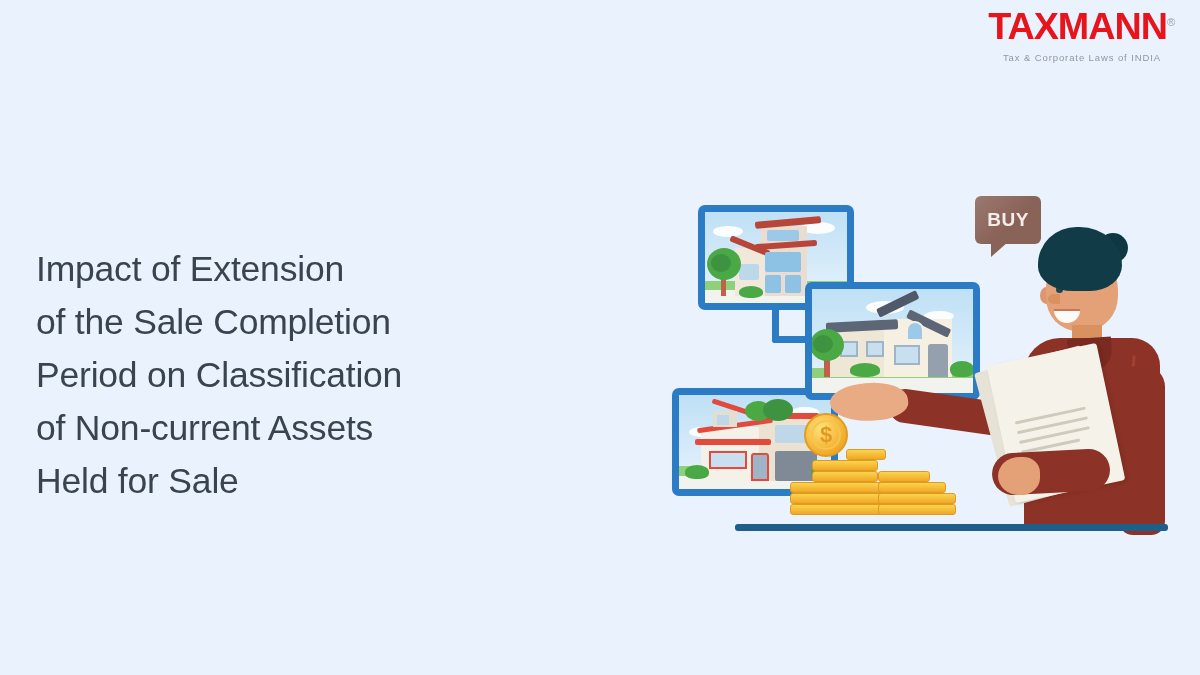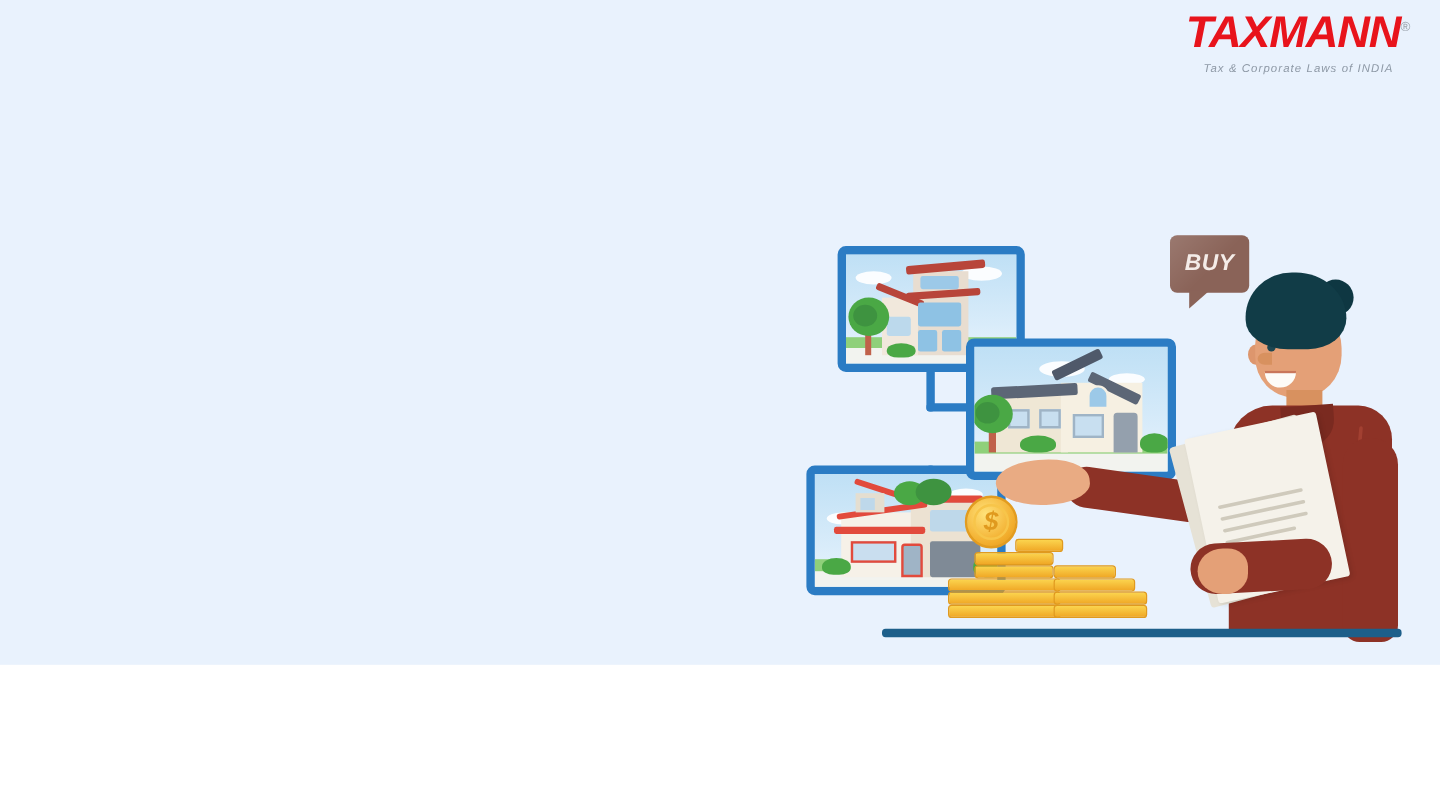--- a/index.html
+++ b/index.html
@@ -8,24 +8,23 @@
   }
   body {
     width: 1200px;
     height: 675px;
     overflow: hidden;
     font-family: "Liberation Sans", sans-serif;
   }
   #banner {
     position: relative;
     width: 1200px;
-    height: 554px;
+    height: 675px;
     background: #e9f2fd;
     overflow: hidden;
-    font-style: italic;
   }
 
   
   #logo {
     position: absolute;
     top: 8px;
     right: 18px;
     text-align: center;
     width: 200px;
   }
@@ -217,20 +216,27 @@
 
 <div id="banner">
 
   <div id="logo">
     <div id="logo-wordmark">
       <span>TAXMANN</span><span id="logo-reg">®</span>
     </div>
     <div id="logo-tagline">Tax &amp; Corporate Laws of INDIA</div>
   </div>
 
+  <div id="headline">
+    <span class="ln">Impact of Extension</span>
+    <span class="ln">of the Sale Completion</span>
+    <span class="ln">Period on Classification</span>
+    <span class="ln">of Non-current Assets</span>
+    <span class="ln">Held for Sale</span>
+  </div>
 
   <div id="illustration">
 
     <div class="connector" id="conn-v1"></div>
     <div class="connector" id="conn-h1"></div>
     <div class="connector" id="conn-v2"></div>
 
     <div class="frame" id="frame-1">
       <div class="sky"></div>
       <div class="cloud" style="left:8px; top:14px; width:30px; height:11px;"></div>

